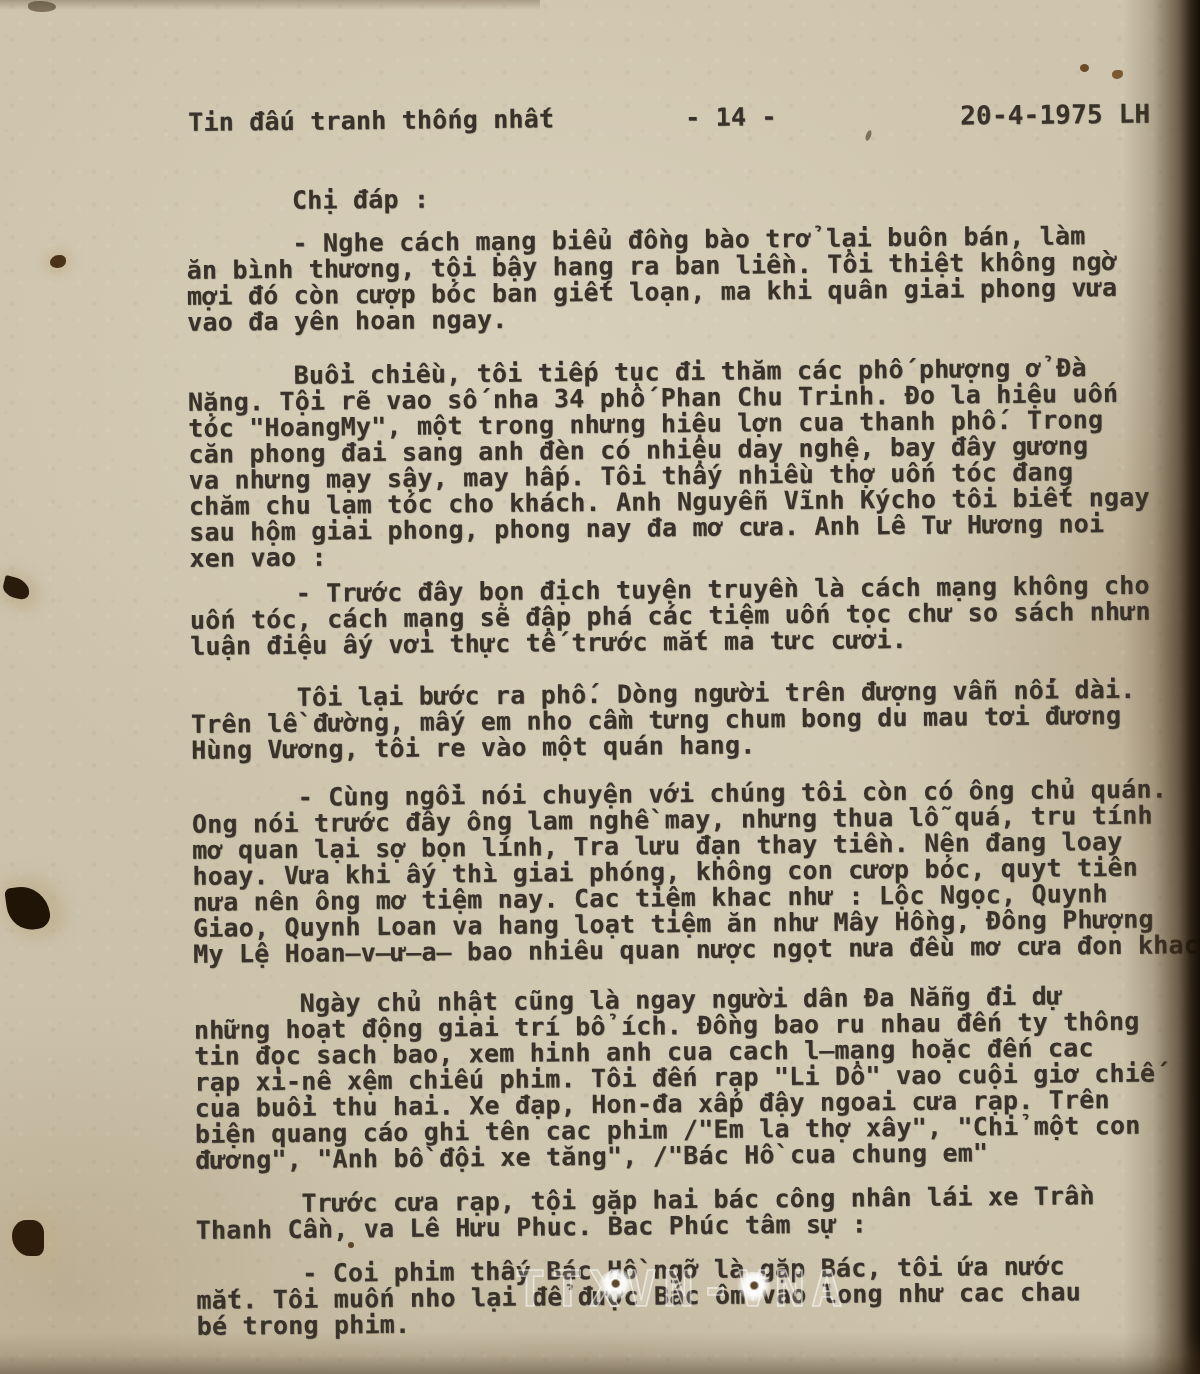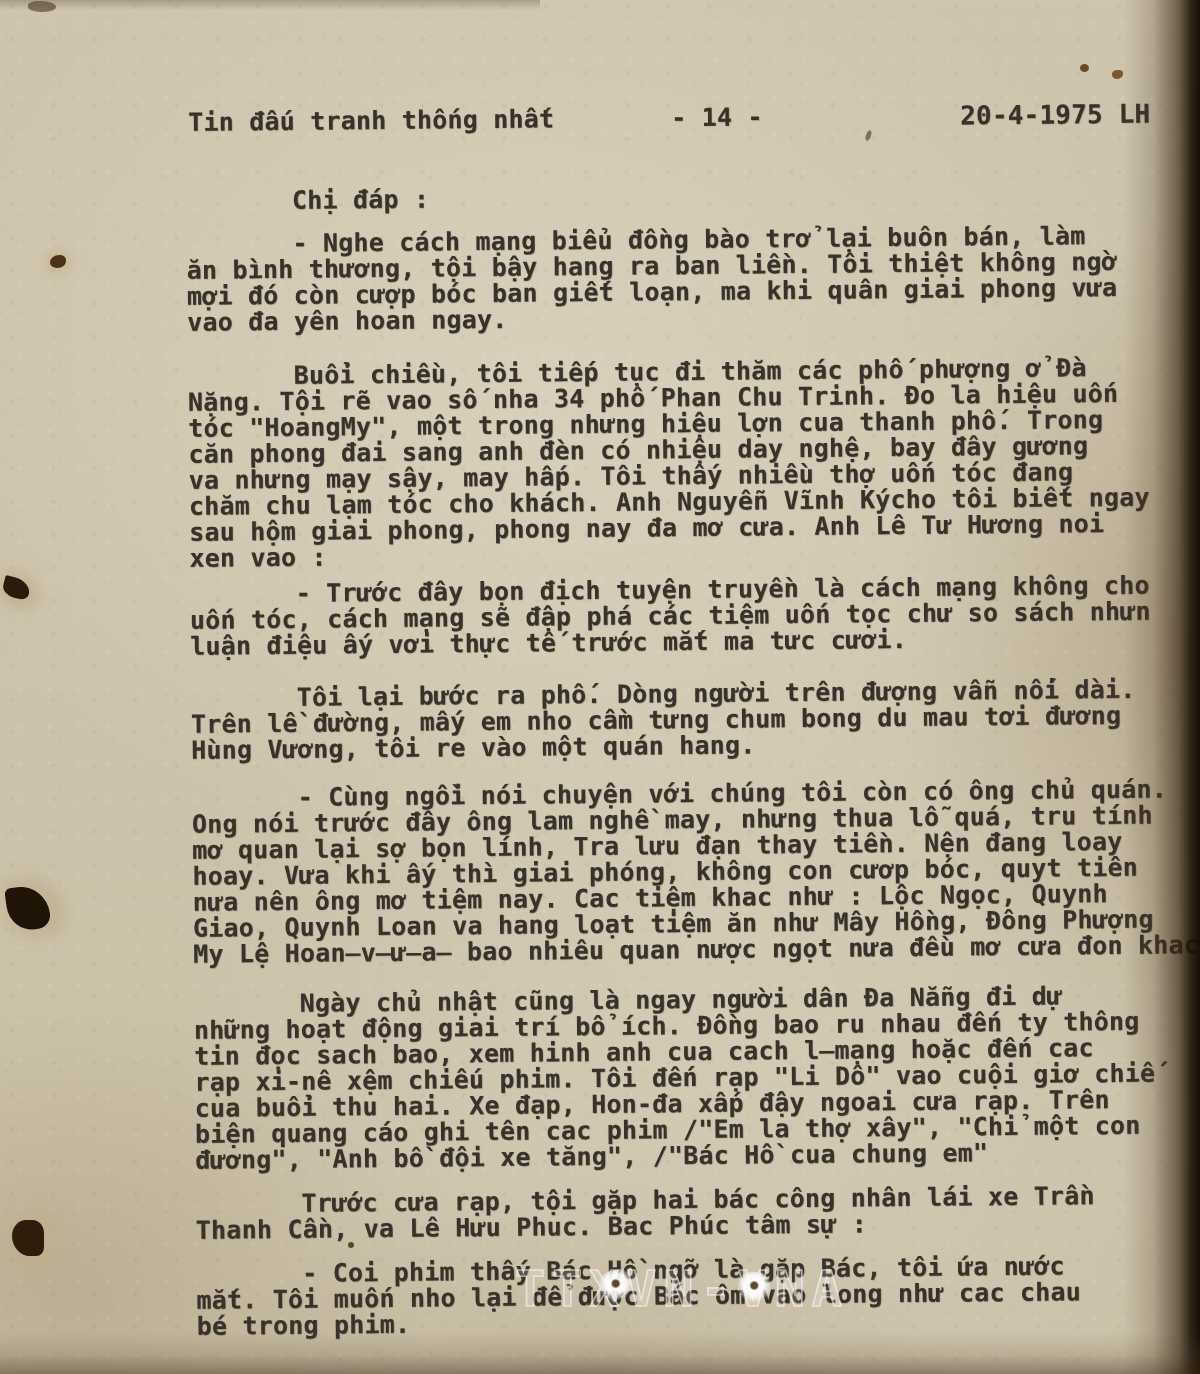--- a/index.html
+++ b/index.html
@@ -40,21 +40,21 @@
   }
   .content{
     position:absolute;left:184px;top:0;width:1000px;
     transform:rotate(-0.55deg);transform-origin:40% 45%;
     color:#39322a;font-size:25px;font-weight:bold;
     text-shadow:0.5px 0.5px 0.8px rgba(45,37,28,0.5);
     letter-spacing:0.2px;
   }
   .header-row{position:absolute;top:104px;left:0;width:1000px;height:28px;}
   .header-row .title{position:absolute;left:3px;}
-  .header-row .pageno{position:absolute;left:486px;}
+  .header-row .pageno{position:absolute;left:500px;}
   .header-row .date{position:absolute;left:775px;font-size:26px;}
   .salutation{position:absolute;top:183px;left:0;padding-left:106px;}
   #paragraphs{position:absolute;top:228px;left:0;width:1000px;}
   .paragraph{margin:0;}
   .line{height:26px;line-height:26px;white-space:pre;}
   .line.first{padding-left:106px;}
   .watermark{
     position:absolute;left:452px;top:1260px;width:460px;text-align:center;
     font-size:50px;font-weight:bold;letter-spacing:7px;
     color:rgba(255,255,255,0.16);

